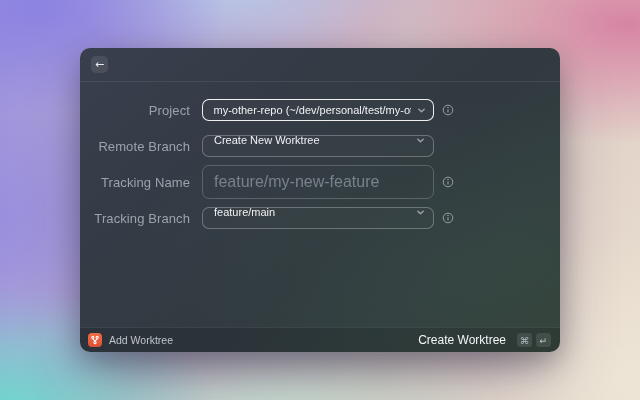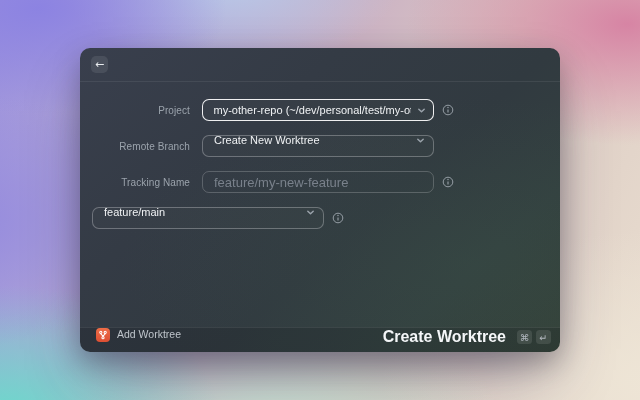--- a/index.html
+++ b/index.html
@@ -60,21 +60,21 @@
   }
   .row {
     display: flex;
     align-items: center;
     height: 22px;
     margin-bottom: 14px;
   }
   .row .field-label {
     width: 110px;
     text-align: right;
-    font-size: 10px;
+    font-size: 13px;
     color: #9ba3ac;
     letter-spacing: 0.1px;
   }
   .control {
     margin-left: 12px;
     width: 232px;
     height: 22px;
     border: 1px solid rgba(255,255,255,0.28);
     border-radius: 7px;
     background: rgba(255,255,255,0.015);
@@ -98,68 +98,68 @@
     margin-left: auto;
     color: #9aa2aa;
     display: flex;
     align-items: center;
     flex: 0 0 auto;
     padding-left: 6px;
   }
   .text-input {
     margin-left: 12px;
     width: 232px;
-    height: 22px;
+    height: 34px;
     border: 1px solid rgba(255,255,255,0.2);
     border-radius: 7px;
     background: transparent;
     padding: 0 11px;
-    font-size: 13px;
+    font-size: 16px;
     color: #f0f2f4;
     font-family: "Liberation Sans", "DejaVu Sans", sans-serif;
     outline: none;
   }
   .text-input::placeholder { color: #79818b; opacity: 1; }
   .info {
     margin-left: 8px;
     width: 12px; height: 12px;
     color: #98a0a8;
     display: flex; align-items: center;
     cursor: default;
   }
 
   .footer {
     flex: 0 0 25px;
     height: 25px;
     border-top: 1px solid rgba(255,255,255,0.08);
     background: rgba(10,14,20,0.16);
     display: flex;
-    align-items: flex-start;
-    padding: 0 9px 0 16px;
+    align-items: center;
+    padding: 0 9px 0 8px;
   }
   .app-badge {
     width: 14px; height: 14px;
     border-radius: 4px;
     background: linear-gradient(180deg, #ee6d47 0%, #dd4f33 100%);
     display: flex; align-items: center; justify-content: center;
     flex: 0 0 auto;
   }
   .app-name {
     margin-left: 7px;
     font-size: 10.5px;
     color: #bfc5cb;
   }
   .footer-right {
     margin-left: auto;
     display: flex;
     align-items: center;
   }
   .submit-label {
-    font-size: 16px;
-    font-weight: 700;
+    font-size: 12px;
+    font-weight: 400;
     color: #f4f6f8;
     margin-right: 7px;
     cursor: pointer;
   }
   .kbd {
     width: 15px; height: 14px;
     border-radius: 3.5px;
     background: rgba(255,255,255,0.1);
     color: #b2b8bf;
     font-size: 9.5px;
@@ -218,20 +218,21 @@
       <span class="info">
         <svg width="12" height="12" viewBox="0 0 16 16" fill="none">
             <circle cx="8" cy="8" r="6.4" stroke="currentColor" stroke-width="1.3"></circle>
             <line x1="8" y1="7.3" x2="8" y2="11.2" stroke="currentColor" stroke-width="1.5"></line>
             <circle cx="8" cy="4.7" r="0.95" fill="currentColor"></circle>
           </svg>
       </span>
     </div>
 
     <div class="row">
+      <span class="field-label">Tracking Branch</span>
       <div class="control">
         <span class="value">feature/main</span>
         <span class="chevron">
           <svg width="9" height="9" viewBox="0 0 10 10" fill="none" stroke="currentColor" stroke-width="1.6" stroke-linecap="round" stroke-linejoin="round">
               <path d="M2 3.5 L5 6.5 L8 3.5"></path>
             </svg>
         </span>
       </div>
       <span class="info">
         <svg width="12" height="12" viewBox="0 0 16 16" fill="none">

